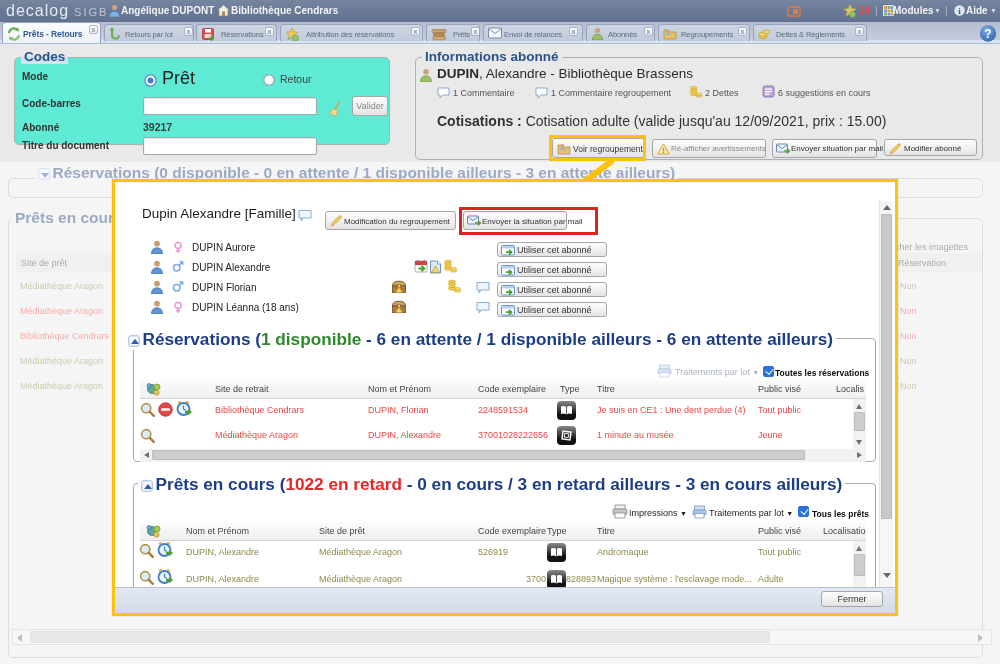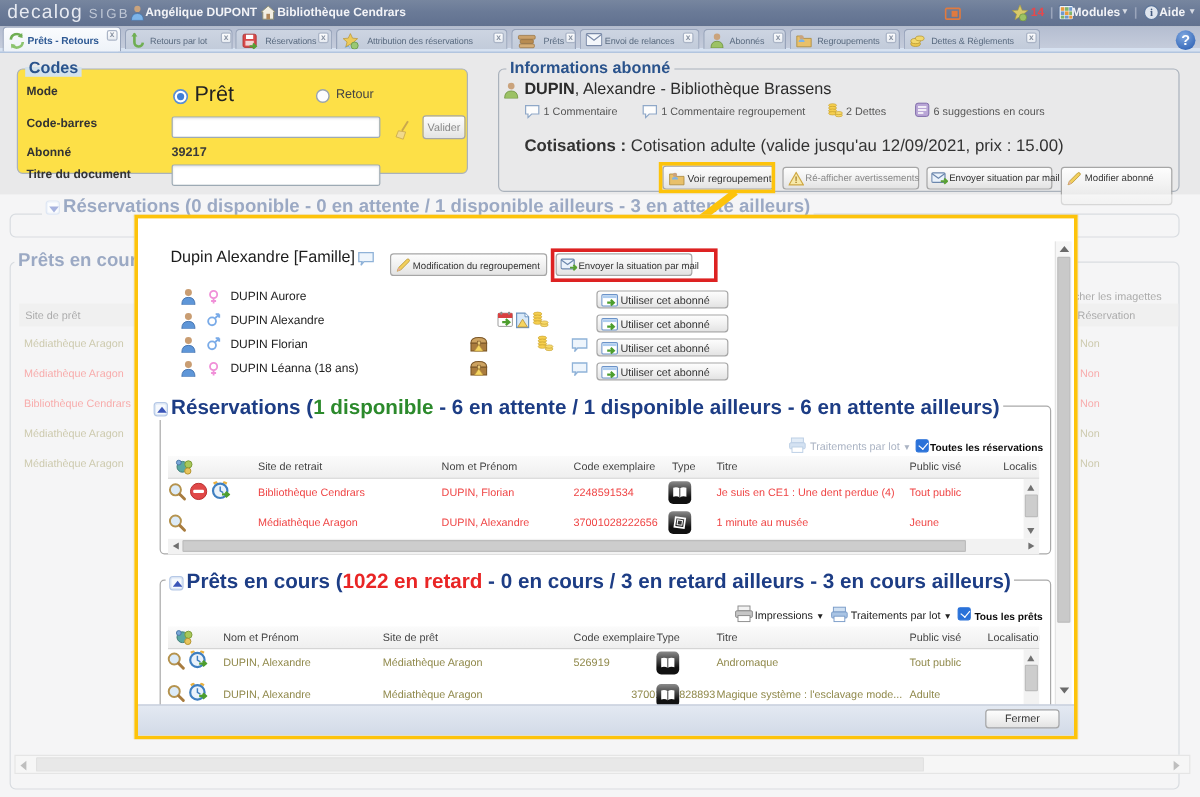--- a/index.html
+++ b/index.html
@@ -219,21 +219,21 @@
  <defs>
         <radialGradient id="qg" cx="0.4" cy="0.3" r="0.8">
           <stop offset="0" stop-color="#7fa8e0"></stop>
           <stop offset="1" stop-color="#2f62b5"></stop>
         </radialGradient>
       </defs>
  <circle cx="9" cy="8.5" r="8.2" fill="url(#qg)"></circle>
  <text x="9" y="12.5" font-size="12" font-weight="bold" fill="#fff" text-anchor="middle">?</text>
 </svg>
 
-<div class="fs" style="left:14px;top:57px;width:376px;height:88px;background:#fde047;">
+<div class="fs" style="left:14px;top:57px;width:376px;height:88px;background:#5eead4;">
   <div class="fs-leg" style="background:linear-gradient(to bottom,#e9e9ea 45%,#d3e2ec 45%);">Codes</div>
 </div>
 <div class="flabel" style="left:22px;top:71px;">Mode</div>
 <svg class="abs" style="left:144px;top:74px;width:13px;height:13px" viewBox="0 0 13 13">
       <circle cx="6.5" cy="6.5" r="5.6" fill="#fff" stroke="#5a8fd6" stroke-width="1.4"></circle>
       <circle cx="6.5" cy="6.5" r="3" fill="#3f7fd6"></circle>
     </svg>
 <div class="abs" style="left:162px;top:68px;font-size:18px;color:#222;">Prêt</div>
 <svg class="abs" style="left:263px;top:74px;width:12px;height:12px" viewBox="0 0 12 12">
       <circle cx="6" cy="6" r="5.2" fill="#fdfdfd" stroke="#9aa4ae" stroke-width="1.2"></circle>
@@ -305,21 +305,21 @@
     <span class="t" style="position:absolute;left:18px;top:4px;font-size:8px;">Ré-afficher avertissements</span>
   </div>
   <div class="btn" style="left:772px;top:139px;width:105px;height:19px;">
     <svg style="position:absolute;left:3px;top:3px" width="14" height="12" viewBox="0 0 14 12">
           <rect x="0.5" y="1" width="11" height="8" rx="1" fill="#eaf2fb" stroke="#6c87ad"></rect>
           <path d="M0.5 1.5 L6 5.5 L11.5 1.5" fill="none" stroke="#6c87ad"></path>
           <path d="M8 8 L13 8 M10.8 5.8 L13.3 8 L10.8 10.2" fill="none" stroke="#58a033" stroke-width="1.6"></path>
         </svg>
     <span class="t" style="position:absolute;left:18px;top:4px;font-size:8px;">Envoyer situation par mail</span>
   </div>
-  <div class="btn" style="left:884px;top:139px;width:93px;height:32px;">
+  <div class="btn" style="left:884px;top:139px;width:93px;height:17px;">
     <svg style="position:absolute;left:4px;top:3px" width="12" height="12" viewBox="0 0 12 12">
           <path d="M1 11 L2.2 8 L9 1.2 Q10 0.3 10.9 1.2 Q11.8 2.1 10.9 3 L4.1 9.8 Z" fill="#f2cf5c" stroke="#b99735" stroke-width="0.7"></path>
           <path d="M1 11 L2.2 8 L4.1 9.8 Z" fill="#e8b0a0"></path>
         </svg>
     <span class="t" style="position:absolute;left:19px;top:4px;font-size:8px;">Modifier abonné</span>
   </div>
 </div>
 
 <div id="bgpage">
   <div class="fs" style="left:8px;top:178px;width:975px;height:20px;"></div>
@@ -364,21 +364,21 @@
           <path d="M1 1.5 h12 v7.5 h-7.6 l-2.6 3 l0.9 -3 h-2.7 Z" fill="#eef5fc" stroke="#8fb2d8" stroke-width="1.1"></path>
         </svg>
     <div class="btn" style="left:210px;top:10px;width:131px;height:19px;">
       <svg style="position:absolute;left:4px;top:3px" width="12" height="12" viewBox="0 0 12 12">
             <path d="M1 11 L2.2 8 L9 1.2 Q10 0.3 10.9 1.2 Q11.8 2.1 10.9 3 L4.1 9.8 Z" fill="#f2cf5c" stroke="#b99735" stroke-width="0.7"></path>
             <path d="M1 11 L2.2 8 L4.1 9.8 Z" fill="#e8b0a0"></path>
           </svg>
       <span class="t" style="position:absolute;left:18px;top:5px;font-size:8px;">Modification du regroupement</span>
     </div>
     <div class="abs" style="left:344px;top:6px;width:139px;height:28px;border:3px solid #dd2222;"></div>
-    <div class="btn" style="left:348px;top:10px;width:114px;height:19px;">
+    <div class="btn" style="left:348px;top:10px;width:104px;height:19px;">
       <svg style="position:absolute;left:3px;top:3px" width="14" height="12" viewBox="0 0 14 12">
             <rect x="0.5" y="1" width="11" height="8" rx="1" fill="#eaf2fb" stroke="#6c87ad"></rect>
             <path d="M0.5 1.5 L6 5.5 L11.5 1.5" fill="none" stroke="#6c87ad"></path>
             <path d="M8 8 L13 8 M10.8 5.8 L13.3 8 L10.8 10.2" fill="none" stroke="#58a033" stroke-width="1.6"></path>
           </svg>
       <span class="t" style="position:absolute;left:18px;top:5px;font-size:8px;">Envoyer la situation par mail</span>
     </div>
     <div id="members">
 
       <svg class="abs" style="left:35px;top:39px;width:14px;height:14px" viewBox="0 0 14 14">

